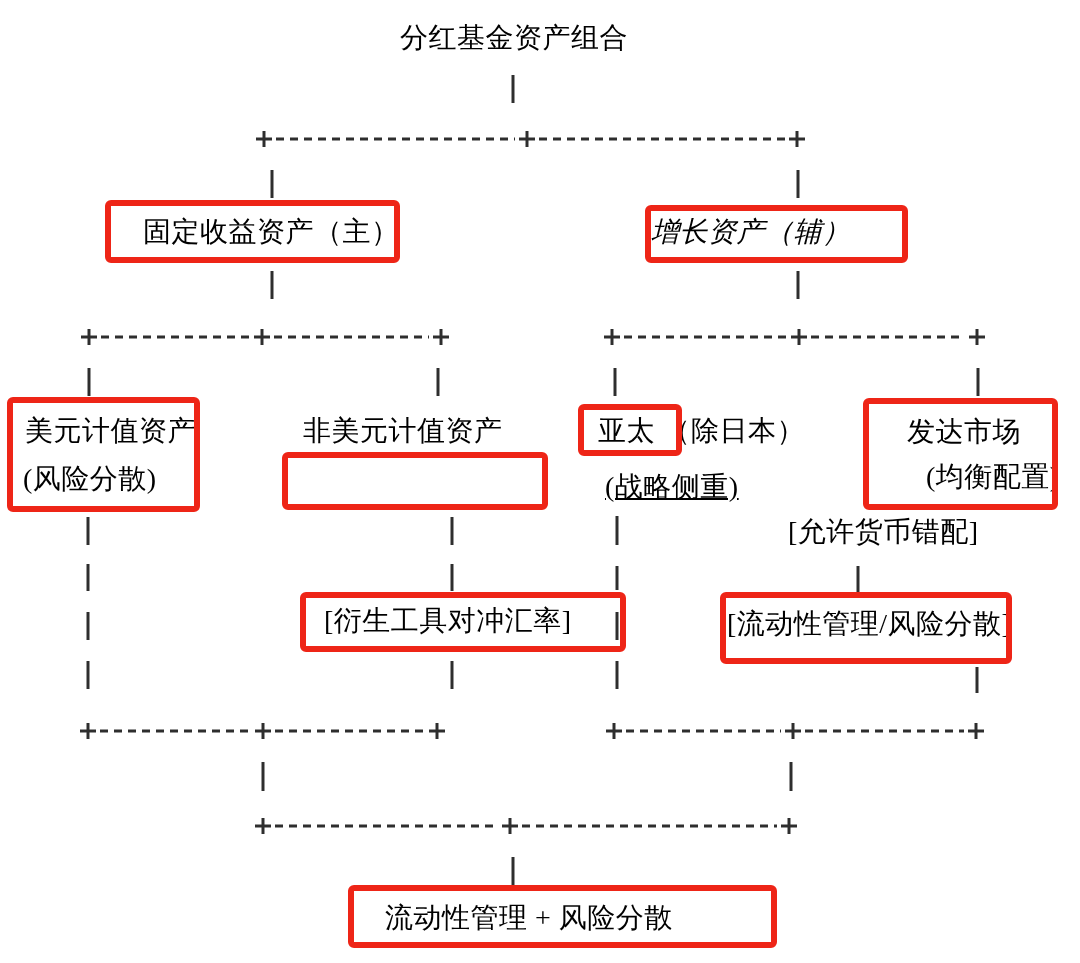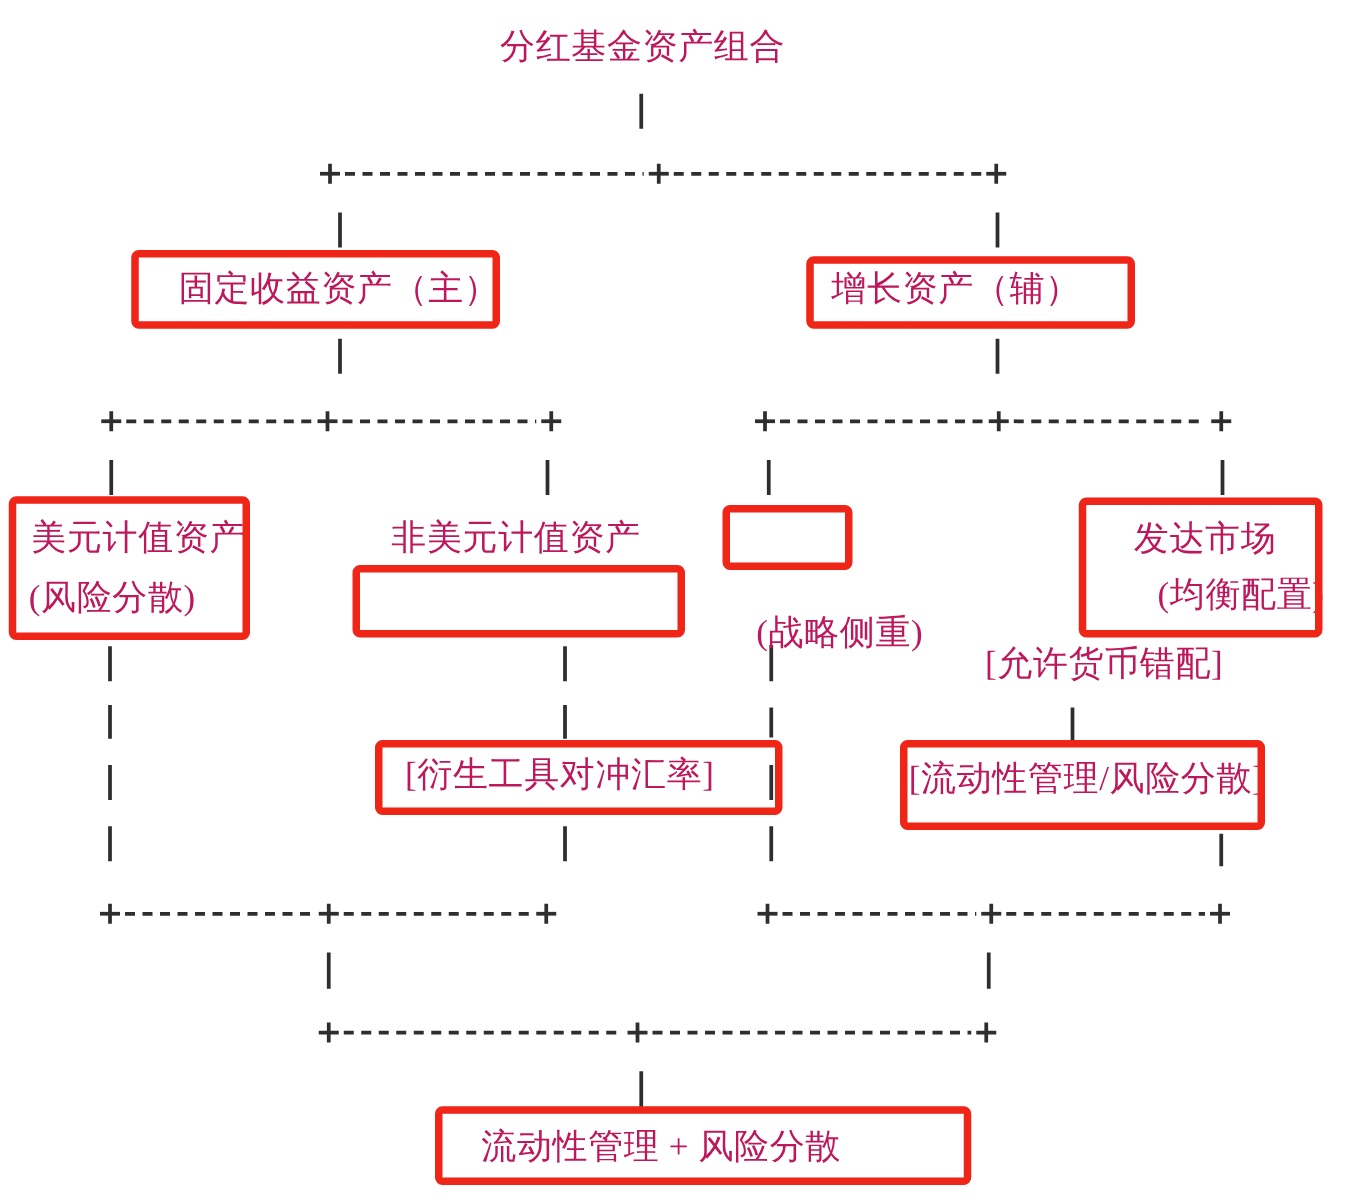--- a/index.html
+++ b/index.html
@@ -1,21 +1,21 @@
 <!DOCTYPE html>
 <html><head>
 <meta charset="utf-8">
 <style>
   html,body{margin:0;padding:0;background:#ffffff;}
   .canvas{
     position:relative;
     width:1080px;height:963px;
     background:#ffffff;
     font-family:"Liberation Serif","DejaVu Serif",serif;
-    color:#be185d;
+    color:#000000;
     overflow:hidden;
   }
   #connector-layer{position:absolute;left:0;top:0;width:1080px;height:963px;}
   #highlight-layer div.hl{
     position:absolute;
     border:6px solid #ee2517;
     border-radius:6px;
     box-sizing:border-box;
     background:transparent;
     pointer-events:none;
@@ -105,28 +105,29 @@
       <line x1="263" y1="818" x2="263" y2="834" stroke="#2e2e2e" stroke-width="3"></line>
       <line x1="502" y1="826" x2="518" y2="826" stroke="#2e2e2e" stroke-width="3"></line>
       <line x1="510" y1="818" x2="510" y2="834" stroke="#2e2e2e" stroke-width="3"></line>
       <line x1="781" y1="826" x2="797" y2="826" stroke="#2e2e2e" stroke-width="3"></line>
       <line x1="789" y1="818" x2="789" y2="834" stroke="#2e2e2e" stroke-width="3"></line>
     </svg>
 
   <div class="t" style="left:400px;top:23px;">分红基金资产组合</div>
 
   <div class="t" style="left:143px;top:217px;text-align:center;">固定收益资产（主）</div>
-  <div class="t" style="left:665px;top:217px;">增长资产（辅）</div>
+  <div class="t" style="left:651px;top:217px;font-style:italic;">增长资产（辅）</div>
 
   <div class="t" style="left:25px;top:416px;text-align:center;">美元计值资产</div>
   <div class="t" style="left:23px;top:464px;">(风险分散)</div>
 
-  <div class="t" style="left:313px;top:416px;">非美元计值资产</div>
+  <div class="t" style="left:303px;top:416px;">非美元计值资产</div>
 
-  <div class="t" style="left:605px;top:492px;">(战略侧重)</div>
+  <div class="t" style="left:598px;top:416px;">亚太 （除日本）</div>
+  <div class="t" style="left:605px;top:472px;text-decoration:underline;">(战略侧重)</div>
 
   <div class="t" style="left:907px;top:417px;">发达市场</div>
   <div class="t" style="left:902px;top:462px;margin-left:24px;">(均衡配置)</div>
 
   <div class="t" style="left:324px;top:606px;">[衍生工具对冲汇率]</div>
   <div class="t" style="left:788px;top:517px;">[允许货币错配]</div>
   <div class="t" style="left:727px;top:609px;">[流动性管理/风险分散]</div>
 
   <div class="t" style="left:385px;top:903px;">流动性管理 + 风险分散</div>
 

